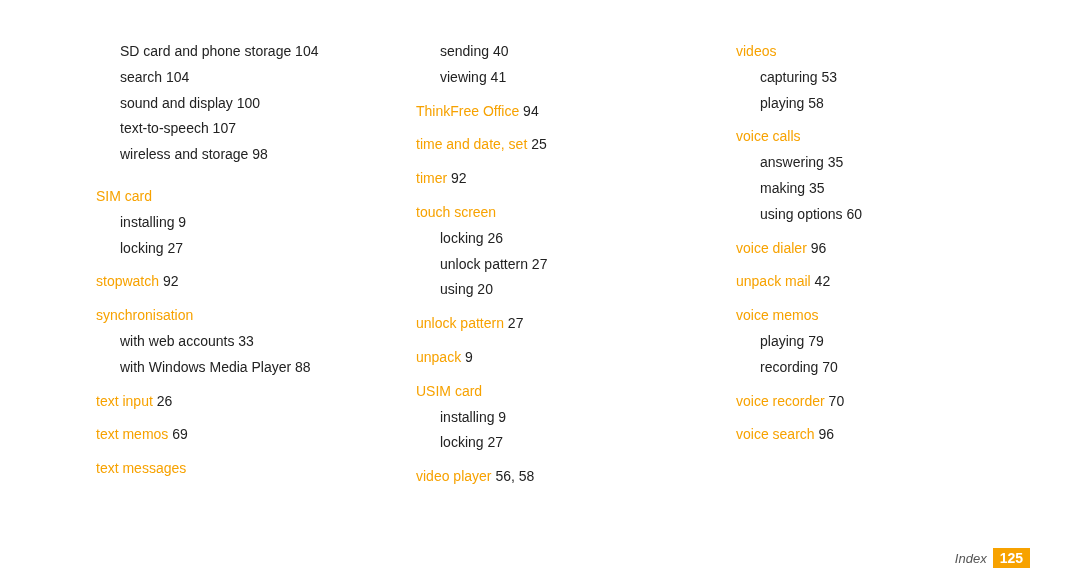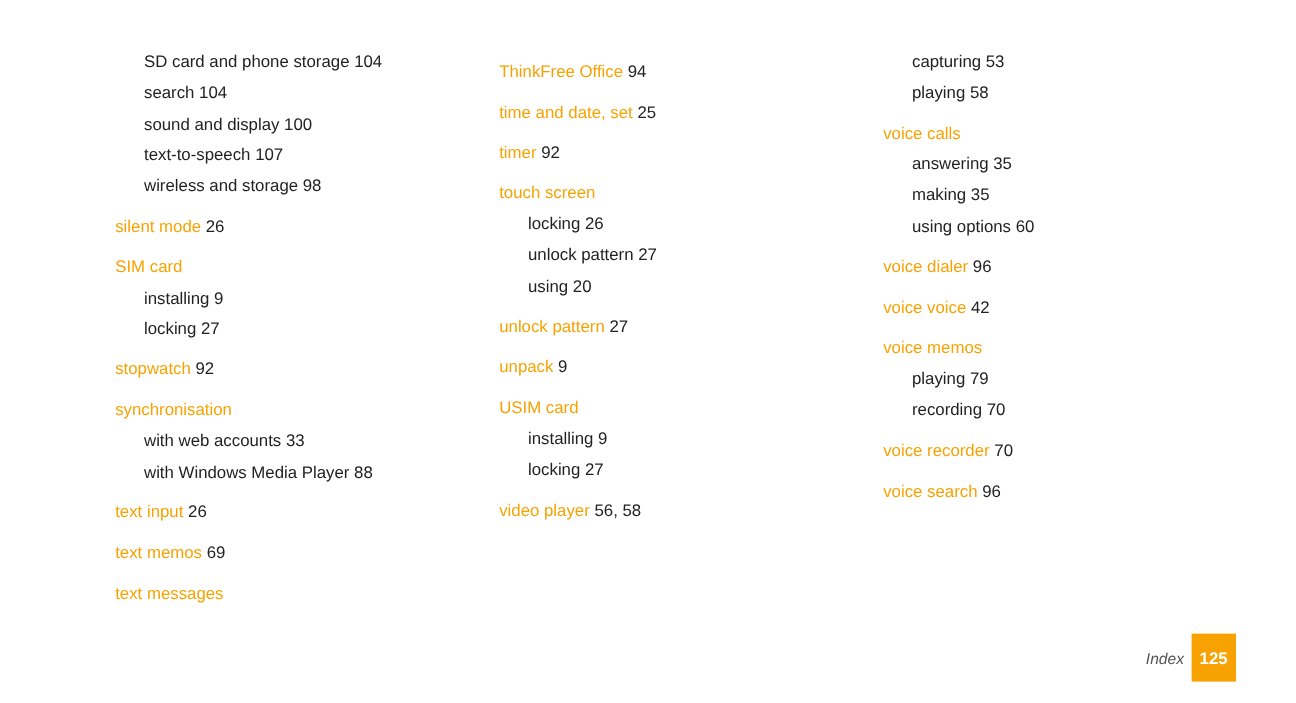--- a/index.html
+++ b/index.html
@@ -51,56 +51,57 @@
       gap: 6px;
       font-style: italic;
       color: #555;
       font-size: 13px;
     }
     .footer .page-box {
       background: #f7a200;
       color: #fff;
       font-style: normal;
       font-weight: bold;
-      padding: 12px 7px;
+      padding: 2px 7px;
       font-size: 14px;
     }
     .spacer { height: 6px; }
   </style>
 </head>
 <body>
 
 <div class="page-content">
 
 <div class="column">
       <div class="entry black"><span>SD card and phone storage</span><span class="num">  104</span></div>
       <div class="entry black"><span>search</span><span class="num">  104</span></div>
       <div class="entry black"><span>sound and display</span><span class="num">  100</span></div>
       <div class="entry black"><span>text-to-speech</span><span class="num">  107</span></div>
       <div class="entry black"><span>wireless and storage</span><span class="num">  98</span></div>
       <div class="spacer"></div>
-      <div class="entry orange"><span>silent mode</span><span class="num">  26</span></div>
       <div class="spacer"></div>
       <div class="entry orange"><span>SIM card</span></div>
       <div class="entry black"><span>installing</span><span class="num">  9</span></div>
       <div class="entry black"><span>locking</span><span class="num">  27</span></div>
       <div class="spacer"></div>
       <div class="entry orange"><span>stopwatch</span><span class="num">  92</span></div>
       <div class="spacer"></div>
       <div class="entry orange"><span>synchronisation</span></div>
       <div class="entry black"><span>with web accounts</span><span class="num">  33</span></div>
       <div class="entry black"><span>with Windows Media Player</span><span class="num">  88</span></div>
       <div class="spacer"></div>
       <div class="entry orange"><span>text input</span><span class="num">  26</span></div>
       <div class="spacer"></div>
       <div class="entry orange"><span>text memos</span><span class="num">  69</span></div>
       <div class="spacer"></div>
       <div class="entry orange"><span>text messages</span></div>
     </div>
     <div class="column">
+      <div class="entry black"><span>sending</span><span class="num">  40</span></div>
+      <div class="entry black"><span>viewing</span><span class="num">  41</span></div>
       <div class="spacer"></div>
       <div class="entry orange"><span>ThinkFree Office</span><span class="num">  94</span></div>
       <div class="spacer"></div>
       <div class="entry orange"><span>time and date, set</span><span class="num">  25</span></div>
       <div class="spacer"></div>
       <div class="entry orange"><span>timer</span><span class="num">  92</span></div>
       <div class="spacer"></div>
       <div class="entry orange"><span>touch screen</span></div>
       <div class="entry black"><span>locking</span><span class="num">  26</span></div>
       <div class="entry black"><span>unlock pattern</span><span class="num">  27</span></div>
@@ -110,31 +111,32 @@
       <div class="spacer"></div>
       <div class="entry orange"><span>unpack</span><span class="num">  9</span></div>
       <div class="spacer"></div>
       <div class="entry orange"><span>USIM card</span></div>
       <div class="entry black"><span>installing</span><span class="num">  9</span></div>
       <div class="entry black"><span>locking</span><span class="num">  27</span></div>
       <div class="spacer"></div>
       <div class="entry orange"><span>video player</span><span class="num">  56, 58</span></div>
     </div>
     <div class="column">
+      <div class="entry orange"><span>videos</span></div>
       <div class="entry black"><span>capturing</span><span class="num">  53</span></div>
       <div class="entry black"><span>playing</span><span class="num">  58</span></div>
       <div class="spacer"></div>
       <div class="entry orange"><span>voice calls</span></div>
       <div class="entry black"><span>answering</span><span class="num">  35</span></div>
       <div class="entry black"><span>making</span><span class="num">  35</span></div>
       <div class="entry black"><span>using options</span><span class="num">  60</span></div>
       <div class="spacer"></div>
       <div class="entry orange"><span>voice dialer</span><span class="num">  96</span></div>
       <div class="spacer"></div>
-      <div class="entry orange"><span>voice voice</span><span class="num">  42</span></div>
+      <div class="entry orange"><span>unpack mail</span><span class="num">  42</span></div>
       <div class="spacer"></div>
       <div class="entry orange"><span>voice memos</span></div>
       <div class="entry black"><span>playing</span><span class="num">  79</span></div>
       <div class="entry black"><span>recording</span><span class="num">  70</span></div>
       <div class="spacer"></div>
       <div class="entry orange"><span>voice recorder</span><span class="num">  70</span></div>
       <div class="spacer"></div>
       <div class="entry orange"><span>voice search</span><span class="num">  96</span></div>
     </div>
   </div>

